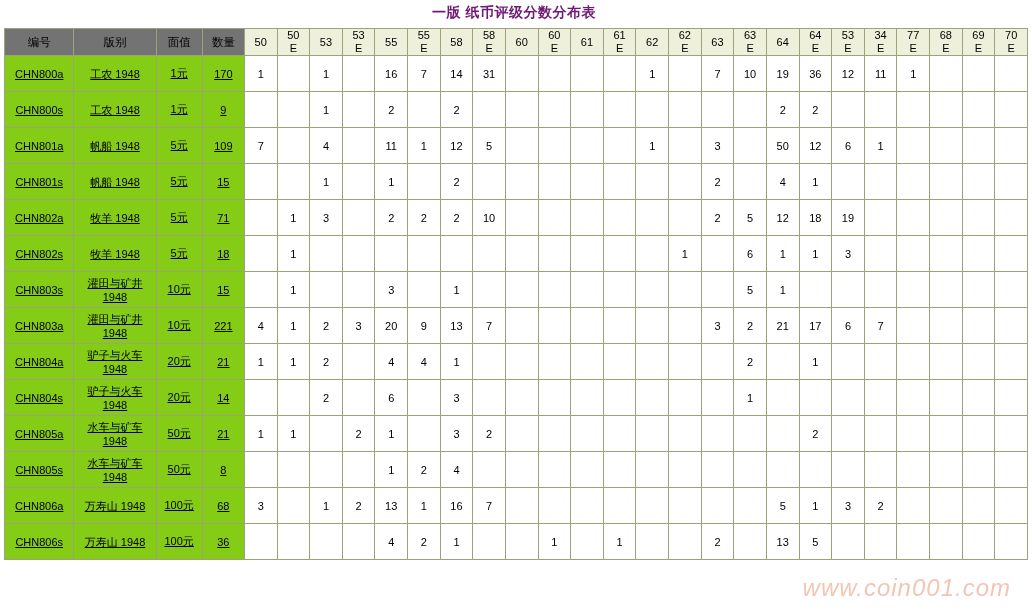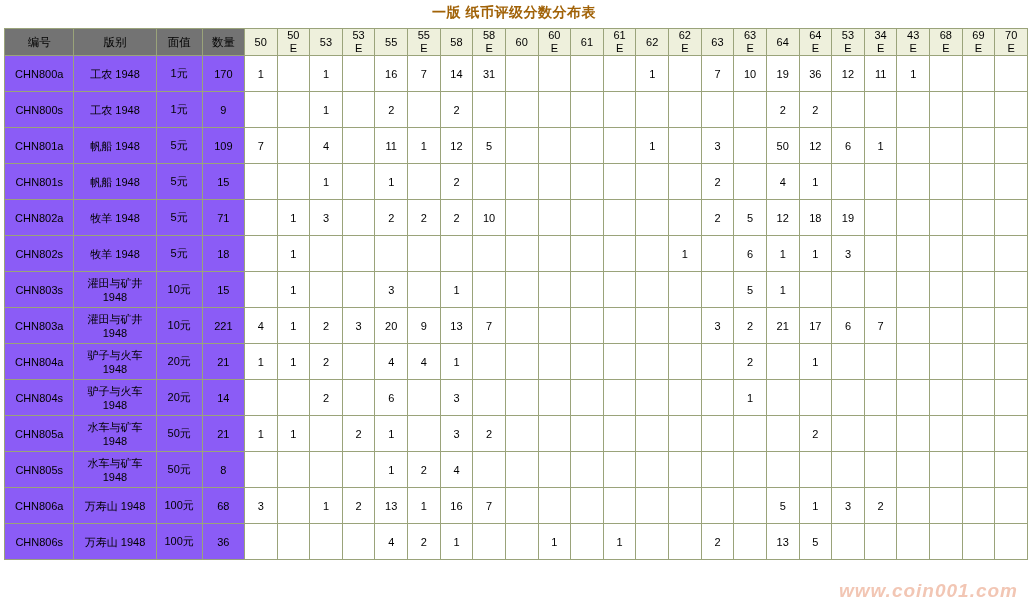--- a/index.html
+++ b/index.html
@@ -12,21 +12,21 @@
     position: relative;
     width: 1032px;
     height: 610px;
     overflow: hidden;
     background: #ffffff;
   }
   #title {
     text-align: center;
     font-size: 14px;
     font-weight: bold;
-    color: #a16207;
+    color: #701a75;
     padding: 4px 4px 6px 0;
     letter-spacing: 0.5px;
   }
   table.grade-table {
     border-collapse: collapse;
     table-layout: fixed;
     width: 1024px;
     margin: 0 4px;
   }
   table.grade-table td, table.grade-table th {
@@ -53,37 +53,38 @@
   thead th.grade-lbl {
     font-size: 11px;
     line-height: 13px;
   }
   thead th.grade-lbl .g-num { display: block; }
   thead th.grade-lbl .g-e { display: block; }
   
   tbody tr { height: 36px; }
   tbody td { height: 36px; }
   td.c-id, td.c-ver, td.c-den, td.c-qty {
-    background: #8b5cf6;
+    background: #84cc16;
     font-size: 11.5px;
+    text-decoration: underline;
   }
   td.c-ver .ver-line { display: block; line-height: 14px; }
   td.num { background: #ffffff; }
   
   col.w-id   { width: 66px; }
   col.w-ver  { width: 78px; }
   col.w-den  { width: 44px; }
   col.w-qty  { width: 40px; }
   col.w-g    { width: 31px; }
   #watermark {
     position: absolute;
-    right: 14px;
+    right: 21px;
     bottom: 8px;
-    font-size: 19px;
-    font-weight: bold;
+    font-size: 24px;
+    font-weight: normal;
     font-style: italic;
     color: #f2c6b4;
     letter-spacing: 1px;
     pointer-events: none;
   }
 </style>
 </head>
 <body>
 
 <div id="page">
@@ -201,21 +202,21 @@
           </th>
           <th class="grade-lbl" rowspan="2">
             <span class="g-num">53</span>
             <span class="g-e">E</span>
           </th>
           <th class="grade-lbl" rowspan="2">
             <span class="g-num">34</span>
             <span class="g-e">E</span>
           </th>
           <th class="grade-lbl" rowspan="2">
-            <span class="g-num">43</span>
+            <span class="g-num">77</span>
             <span class="g-e">E</span>
           </th>
           <th class="grade-lbl" rowspan="2">
             <span class="g-num">68</span>
             <span class="g-e">E</span>
           </th>
           <th class="grade-lbl" rowspan="2">
             <span class="g-num">69</span>
             <span class="g-e">E</span>
           </th>

